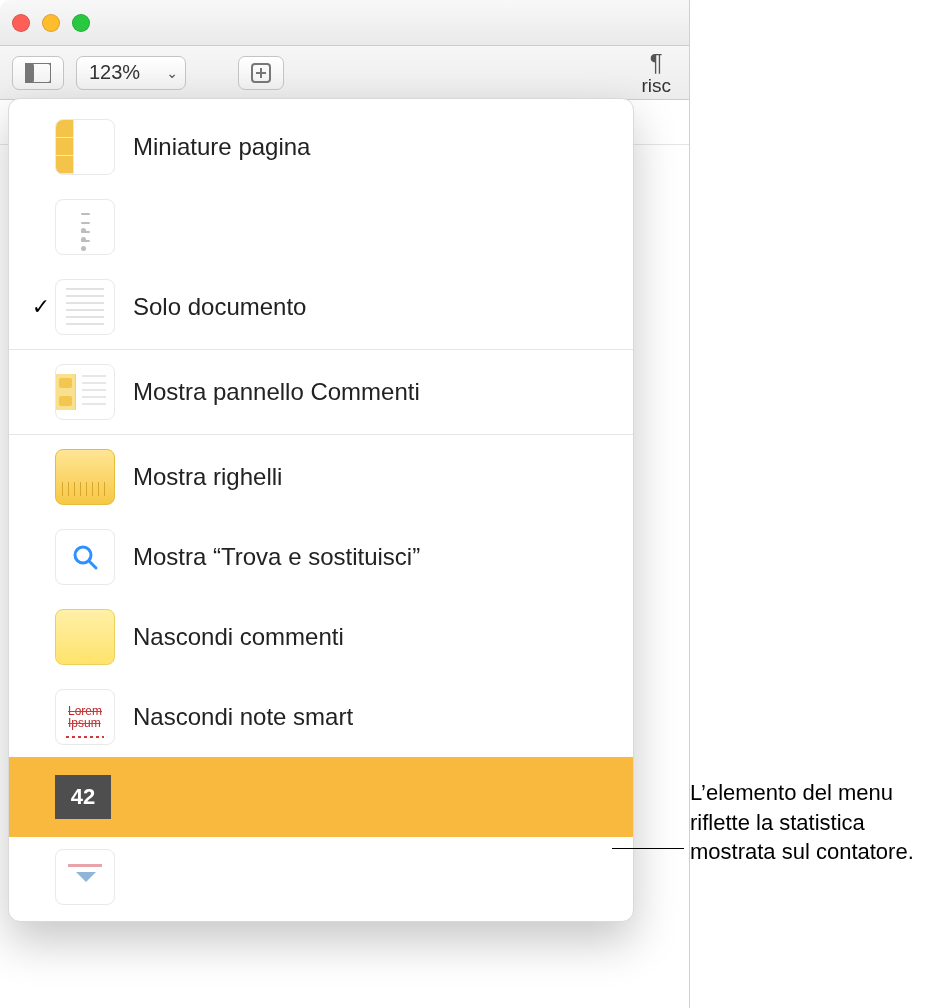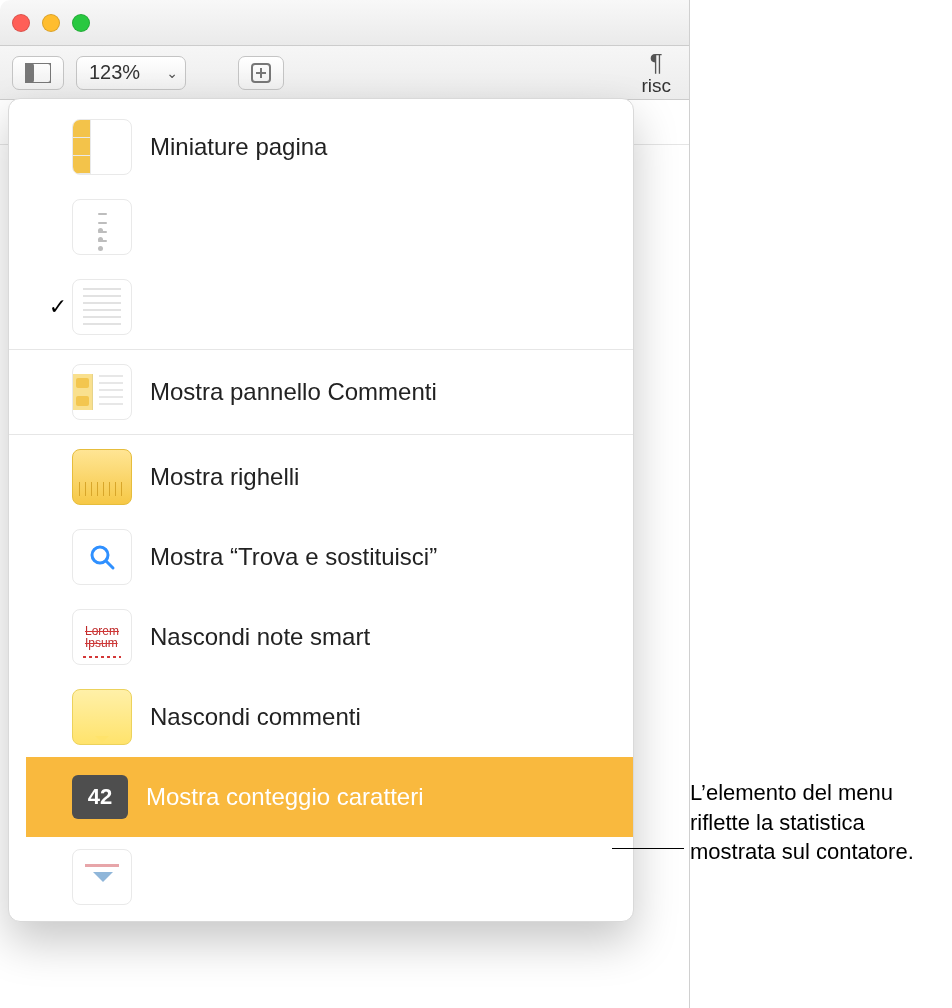--- a/index.html
+++ b/index.html
@@ -97,21 +97,20 @@
     padding: 8px 0 4px 0;
   }
   .menu-item {
     display: flex;
     align-items: center;
     height: 80px;
     padding: 0 18px 0 18px;
     font-size: 24px;
     color: #222;
     position: relative;
-    margin-left: 17px;
   }
   .menu-item .check {
     width: 28px;
     font-size: 22px;
     color:#000;
     text-align: center;
     flex-shrink: 0;
   }
   .menu-item .micon {
     width: 60px; height: 56px;
@@ -154,21 +153,21 @@
   .micon.comments-panel .right::after{content:""; position:absolute; right:8px; top:10px; bottom:10px; width:24px; background:repeating-linear-gradient(#e7e7e7 0,#e7e7e7 2px, transparent 2px, transparent 7px);}
   .micon.search { background:#fff; }
   .micon.search svg { color:#2f90ff; }
   .micon.ruler { background:linear-gradient(#ffe594,#f6c846); border:1px solid #e6bd3c; position:relative;}
   .micon.ruler::after{content:""; position:absolute; inset:auto 6px 8px 6px; height:14px; background:repeating-linear-gradient(90deg,#d8a62a 0,#d8a62a 1px, transparent 1px, transparent 6px);}
   .micon.note { background:linear-gradient(#fff0a8,#ffe36c); border:1px solid #ecd25c; position:relative;}
   .micon.note::after{content:""; position:absolute; left:50%; bottom:-6px; transform:translateX(-50%); border:7px solid transparent; border-top-color:#ffe36c;}
   .micon.lorem { background:#fff; }
   .micon.lorem .t1{font-size:12px;color:#bf2b2b;text-decoration:line-through;text-decoration-color:#d33737;line-height:1;}
   .micon.lorem::after{content:""; position:absolute; left:10px; right:10px; bottom:6px; height:2px; background:repeating-linear-gradient(90deg,#d33737 0,#d33737 3px,transparent 3px,transparent 6px);}
-  .micon.count { background:#4e4e4e; color:#fff; font-size:22px; font-weight:600; border-radius:6px; border:none; width:56px; height:44px;}
+  .micon.count { background:#4e4e4e; color:#fff; font-size:22px; font-weight:600; border-radius:0; border:none; width:56px; height:44px;}
   .micon.collab { background:#fff;}
   .micon.collab::before{content:""; position:absolute; left:12px; right:12px; top:14px; height:3px; background:#e7a5a9;}
   .micon.collab::after{content:""; position:absolute; left:20px; right:20px; top:22px; height:0; border-left:10px solid transparent; border-right:10px solid transparent; border-top:10px solid #8fb6d9;}
   
   
   .callout {
     position:absolute;
     top: 778px;
     left: 690px;
     width: 250px;
@@ -239,20 +238,21 @@
     <span class="micon toc">
         <div></div>
         <div></div>
         <div></div>
         <div></div>
       </span>
   </div>
   <div class="menu-item">
     <span class="check">✓</span>
     <span class="micon doconly"></span>
+    <span class="label">Solo documento</span>
   </div>
   <div class="menu-divider"></div>
   <div class="menu-item">
     <span class="check"></span>
     <span class="micon comments-panel">
       <div class="left">
           <div></div>
           <div></div>
         </div>
         <div class="right"></div>
@@ -270,34 +270,33 @@
     <span class="micon search">
       <svg width="32" height="32" viewBox="0 0 32 32" fill="none">
           <circle cx="14" cy="14" r="8" stroke="currentColor" stroke-width="3"></circle>
           <path d="M20 20l7 7" stroke="currentColor" stroke-width="3" stroke-linecap="round"></path>
         </svg>
     </span>
     <span class="label">Mostra “Trova e sostituisci”</span>
   </div>
   <div class="menu-item">
     <span class="check"></span>
+    <span class="micon note"></span>
+    <span class="label">Nascondi commenti</span>
+  </div>
+  <div class="menu-item">
+    <span class="check"></span>
     <span class="micon lorem">
         <span class="t1">Lorem<br>Ipsum</span>
       </span>
     <span class="label">Nascondi note smart</span>
   </div>
-  <div class="menu-item">
-    <span class="check"></span>
-    <span class="micon note"></span>
-    <span class="label">Nascondi commenti</span>
-  </div>
   <div class="menu-item selected">
     <span class="check"></span>
     <span class="micon count">42</span>
-    <span class="label">Mostra conteggio caratteri</span>
   </div>
   <div class="menu-item disabled">
     <span class="check"></span>
     <span class="micon collab"></span>
   </div>
 </div>
 
 <div class="callout-line"></div>
 <div class="callout">L’elemento del menu riflette la statistica mostrata sul contatore.</div>
 

